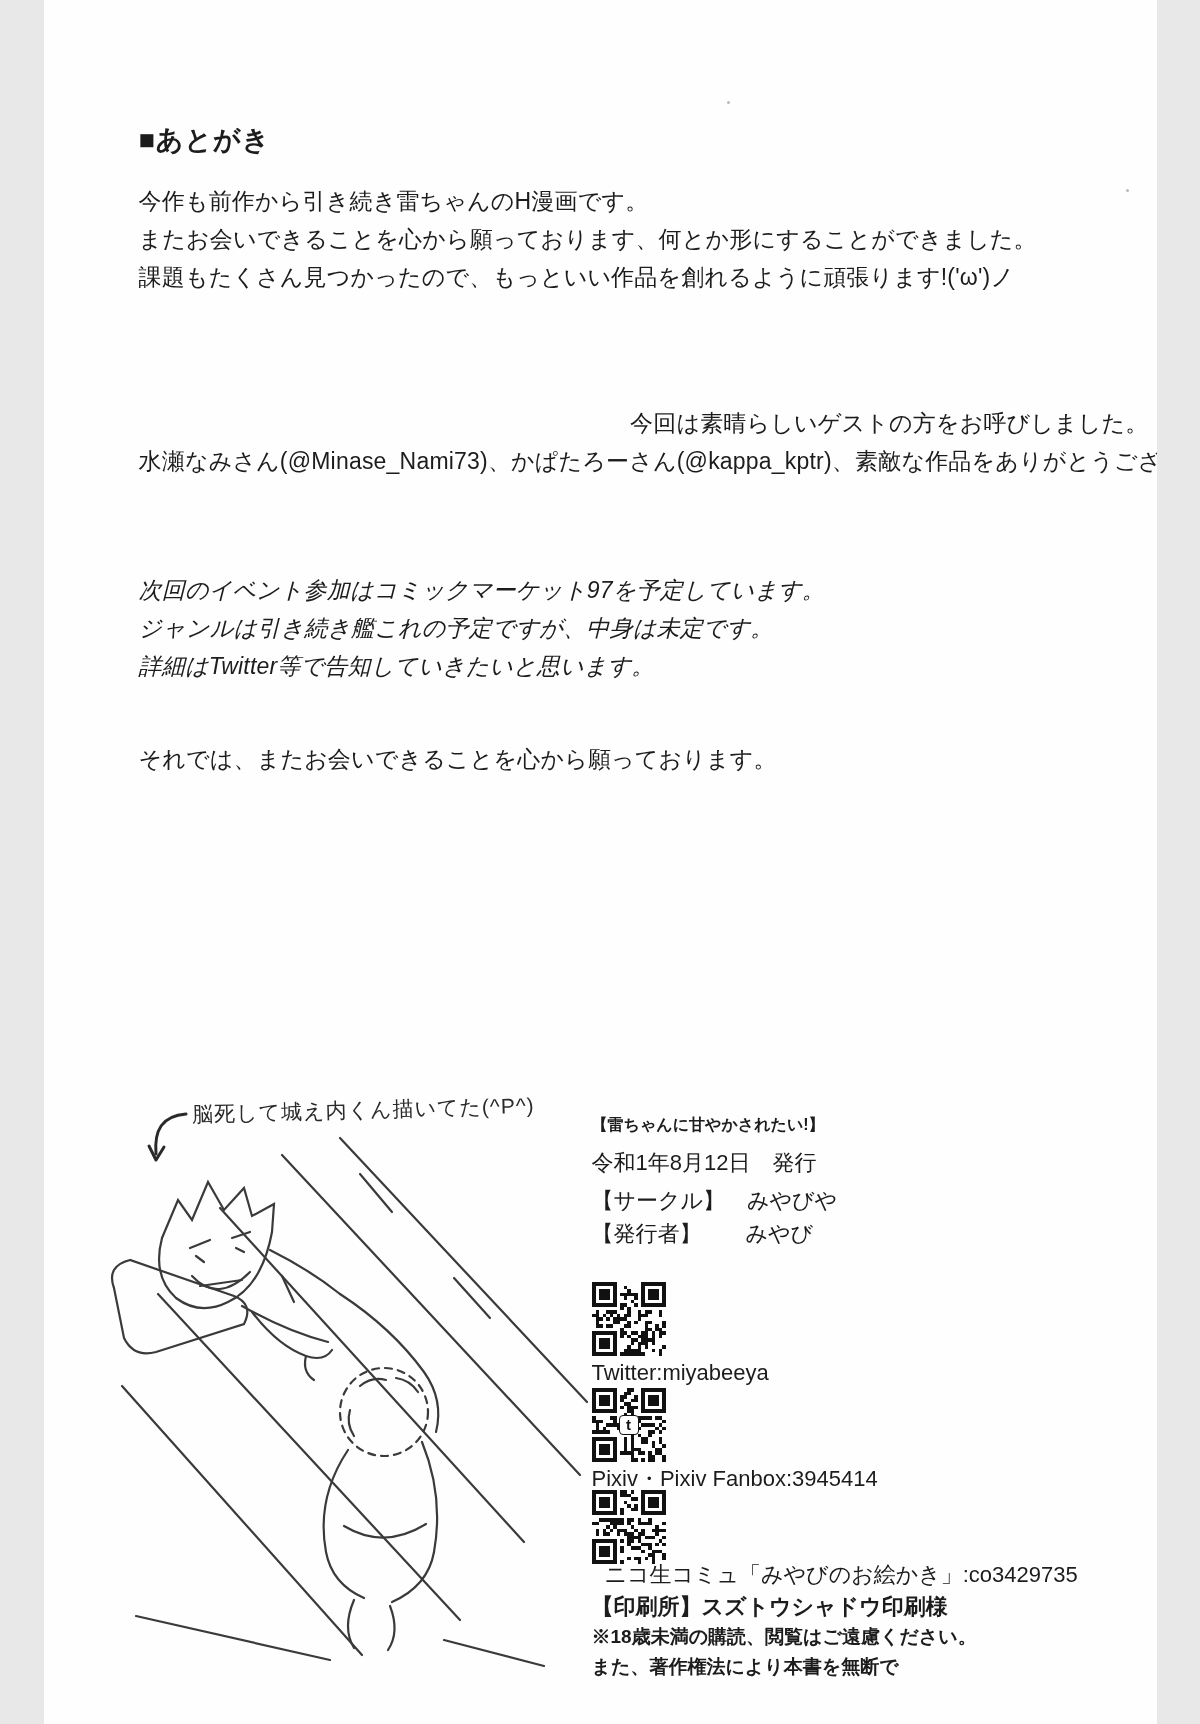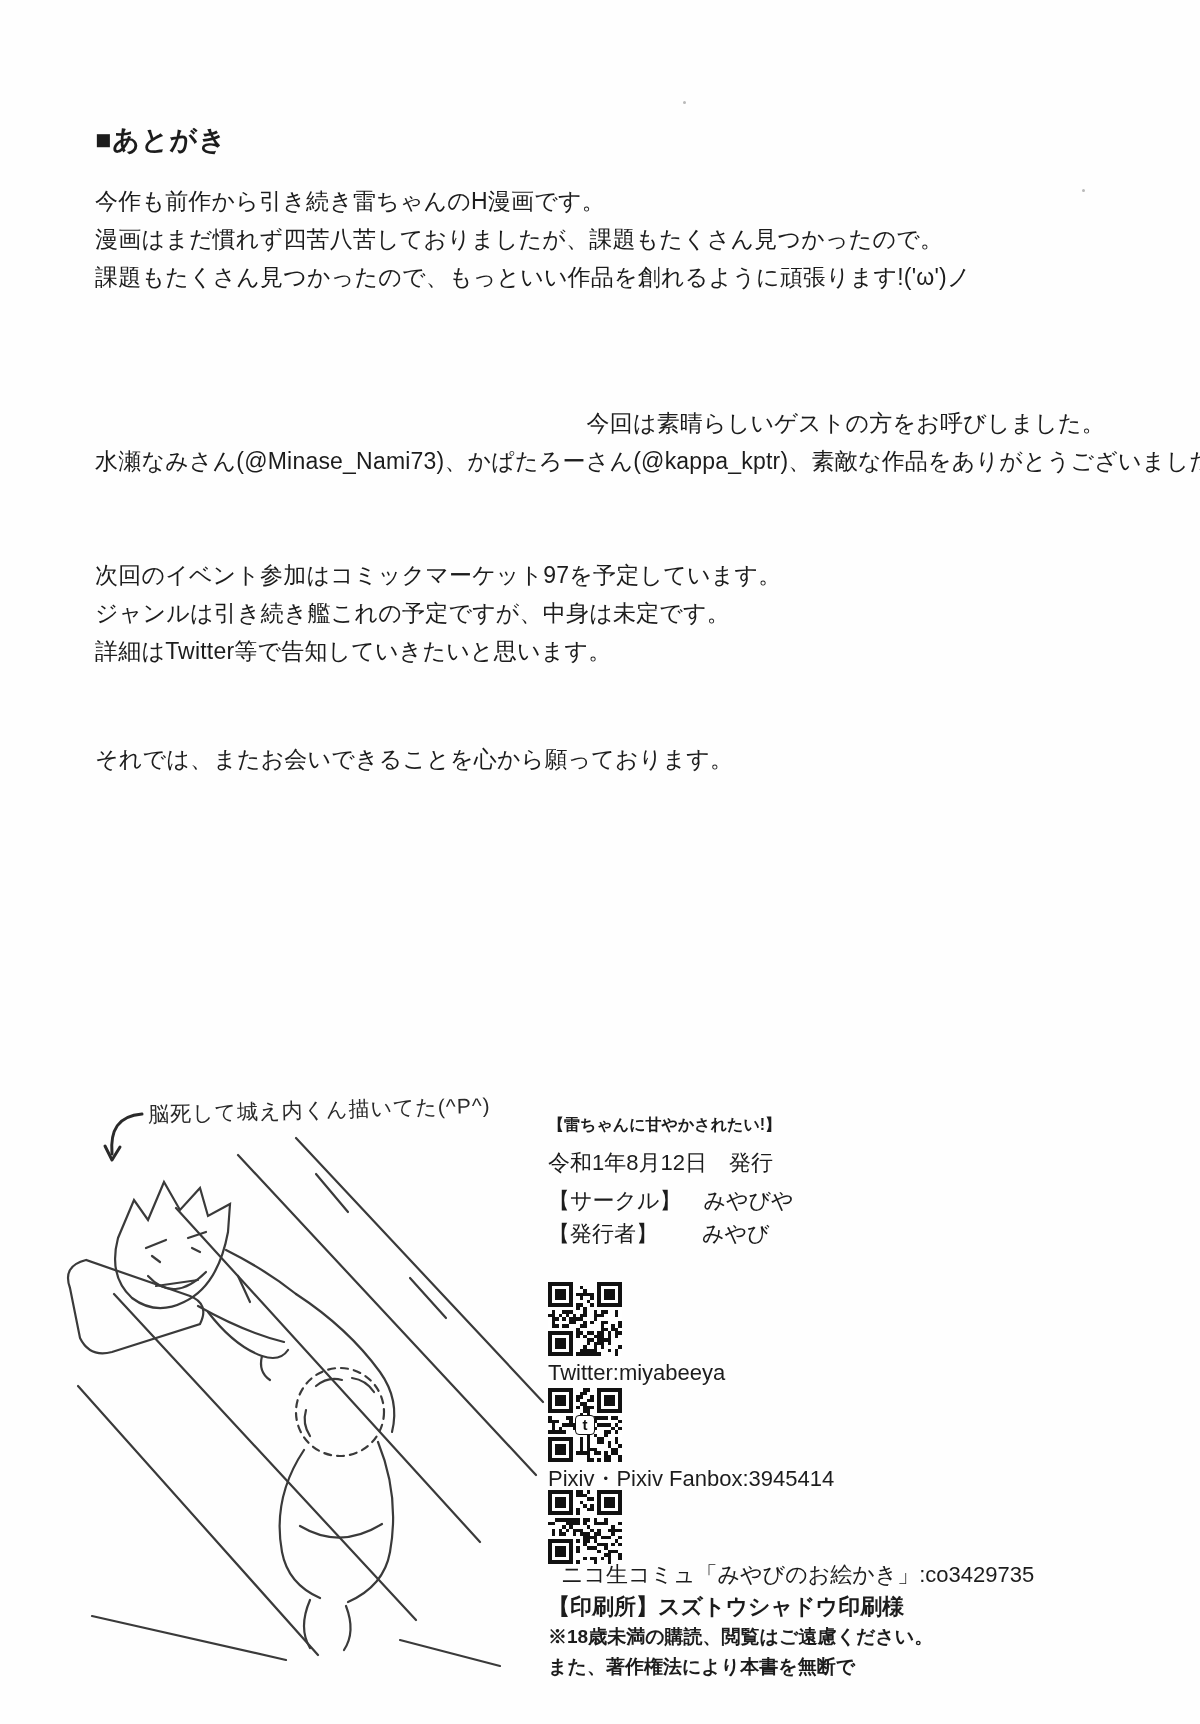--- a/index.html
+++ b/index.html
@@ -1,33 +1,33 @@
 <!DOCTYPE html>
 <html><head>
 <meta charset="utf-8">
 <style>
   html,body{margin:0;padding:0;background:#e8e8e8;}
   #page{
     position:relative;
-    width:1200px;height:1724px;
+    width:1113px;height:1724px;
     background:#fefefe;
     font-family:"Liberation Sans", sans-serif;
     color:#1c1c1c;
     overflow:hidden;
     margin:0 auto;
   }
   .heading{
     position:absolute;left:95px;top:122px;
     font-size:27px;font-weight:bold;letter-spacing:1px;
   }
   .para{position:absolute;left:95px;width:1010px;font-size:23px;}
   .para .line{line-height:38px;white-space:nowrap;letter-spacing:0.2px;}
   #p1{top:182px;}
   #p2{top:404px;text-align:right;}
-  #p3{top:556px;}
+  #p3{top:571px;font-style:italic;}
   #p4{top:740px;}
 
   
   .sketch-wrap{position:absolute;left:48px;top:1080px;width:500px;height:600px;}
   .sketch-wrap svg{display:block;}
   .hand-caption{
     position:absolute;left:148px;top:1096px;
     font-size:21px;letter-spacing:1px;color:#2a2a2a;
     transform:rotate(-1.5deg);
     white-space:nowrap;
@@ -63,21 +63,21 @@
 </style>
 </head>
 <body>
 
 <div id="page">
 
   <div class="heading">■あとがき</div>
 
   <div class="para" id="p1">
     <div class="line">今作も前作から引き続き雷ちゃんのH漫画です。</div>
-    <div class="line">漫画はまだ慣れず四苦八苦しておりましたが、課題もたくさん見つかったので。</div>
+    <div class="line">またお会いできることを心から願っております、何とか形にすることができました。</div>
     <div class="line">課題もたくさん見つかったので、もっといい作品を創れるように頑張ります!('ω')ノ</div>
   </div>
 
   <div class="para" id="p2">
     <div class="line">今回は素晴らしいゲストの方をお呼びしました。</div>
     <div class="line">水瀬なみさん(@Minase_Nami73)、かぱたろーさん(@kappa_kptr)、素敵な作品をありがとうございました。</div>
   </div>
 
   <div class="para" id="p3">
     <div class="line">次回のイベント参加はコミックマーケット97を予定しています。</div>

